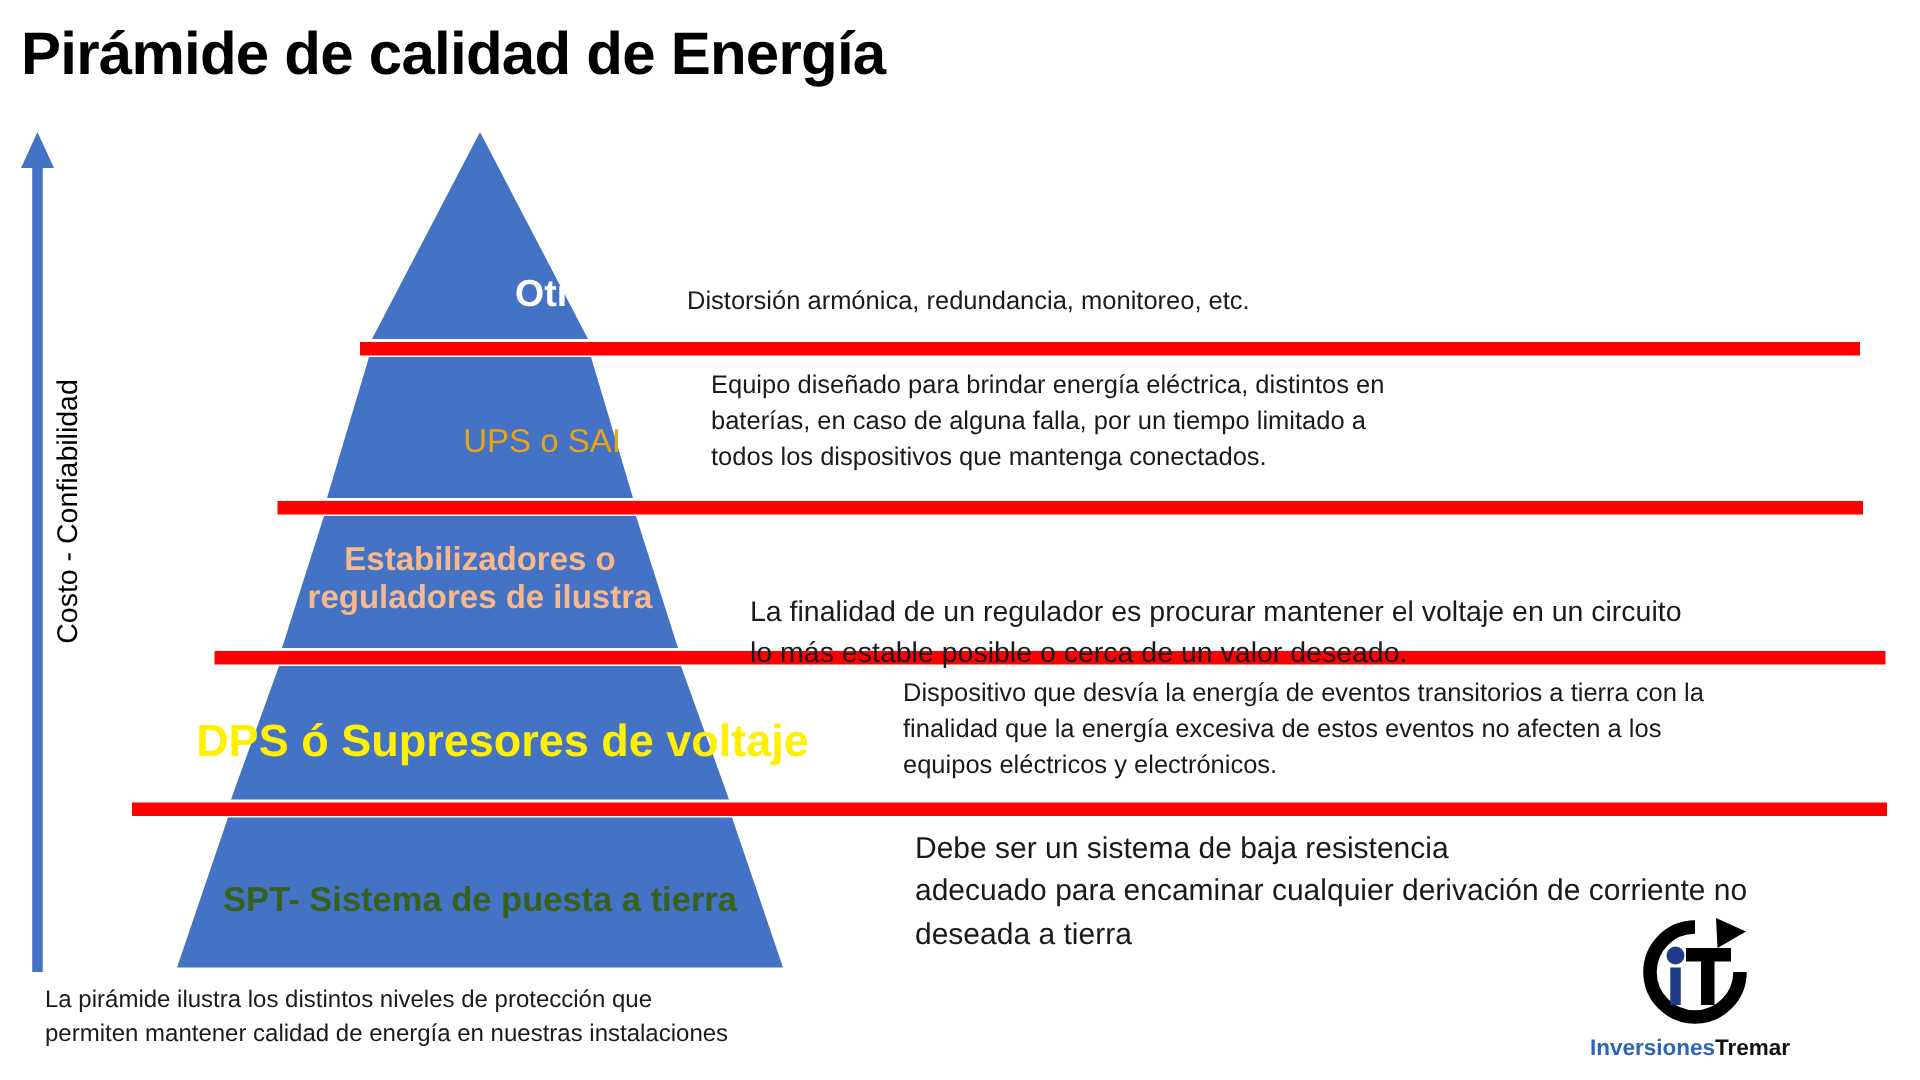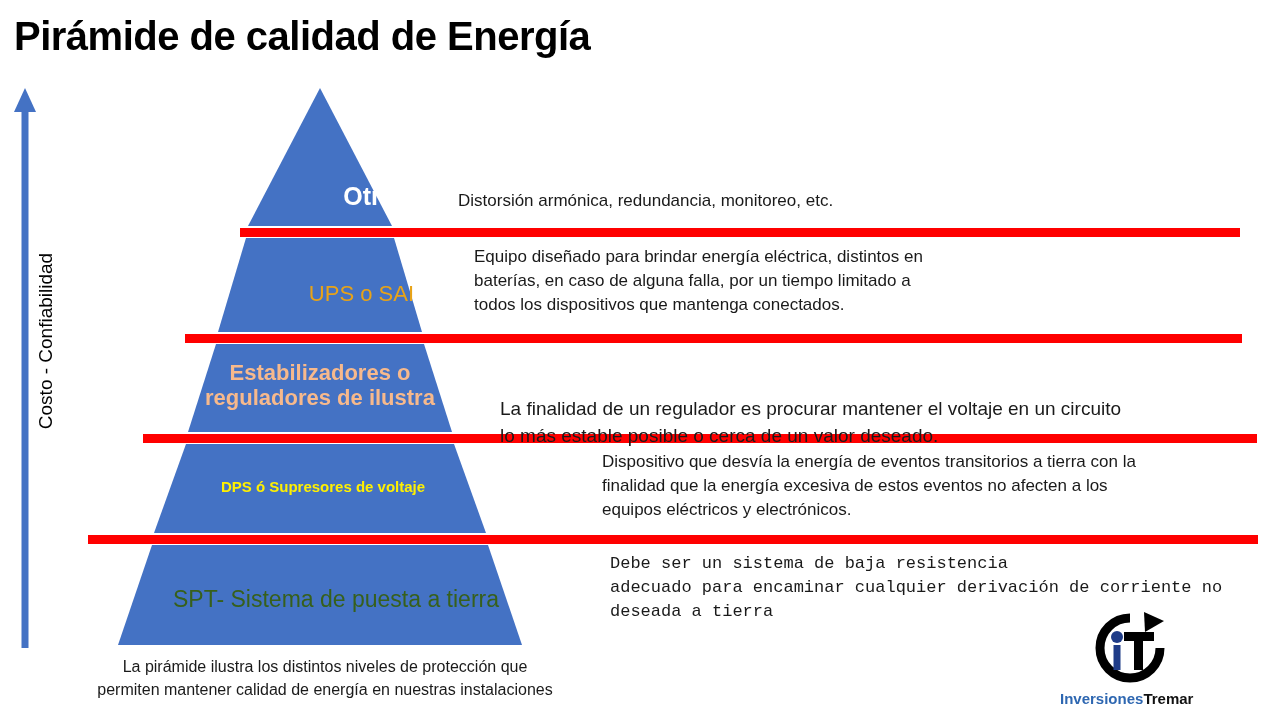--- a/index.html
+++ b/index.html
@@ -61,22 +61,22 @@
   .tier-label {
     position: absolute;
     text-align: center;
     line-height: 1.15;
     pointer-events: none;
     white-space: pre-line;
   }
   #tier-label-0 { left: 230px; top: 182px; width: 180px; font-size: 25px; font-weight: bold; text-align: right; }
   #tier-label-1 { left: 204px; top: 281px; width: 210px; font-size: 22px; font-weight: normal; text-align: right; }
   #tier-label-2 { left: 175px; top: 360px; width: 290px; font-size: 22px; font-weight: bold; }
-  #tier-label-3 { left: 108px; top: 478px; width: 430px; font-size: 15px; font-weight: bold; }
-  #tier-label-4 { left: 71px; top: 586px; width: 530px; font-size: 23px; font-weight: normal; }
+  #tier-label-3 { left: 120px; top: 478px; width: 430px; font-size: 30px; font-weight: bold; }
+  #tier-label-4 { left: 55px; top: 586px; width: 530px; font-size: 23px; font-weight: bold; }
 
   
   .red-bar {
     position: absolute;
     background: #FF0000;
     height: 9px;
   }
   #red-bar-0 { left: 240px;  top: 228px; width: 1000px; }
   #red-bar-1 { left: 185px;  top: 334px; width: 1057px; }
   #red-bar-2 { left: 143px;  top: 434px; width: 1114px; }
@@ -86,29 +86,29 @@
   .description {
     position: absolute;
     color: #1a1a1a;
     line-height: 1.42;
     white-space: pre-line;
   }
   #desc-0 { left: 458px; top: 189px; width: 640px; font-size: 17px; }
   #desc-1 { left: 474px; top: 245px; width: 620px; font-size: 17px; }
   #desc-2 { left: 500px; top: 353px; width: 740px; font-size: 19px; margin-top: 43px; }
   #desc-3 { left: 562px; top: 450px; width: 700px; font-size: 17px; margin-left: 40px; }
-  #desc-4 { left: 610px; top: 552px; width: 650px; font-size: 17px; font-family: Liberation Mono, monospace; }
+  #desc-4 { left: 610px; top: 552px; width: 650px; font-size: 20px; }
 
   
   #footnote {
     position: absolute;
     left: 30px;
     top: 655px;
     width: 590px;
-    text-align: center;
+    text-align: left;
     font-size: 16px;
     color: #1a1a1a;
     line-height: 1.45;
     white-space: pre-line;
   }
 
   
   #logo-block {
     position: absolute;
     left: 1060px;

